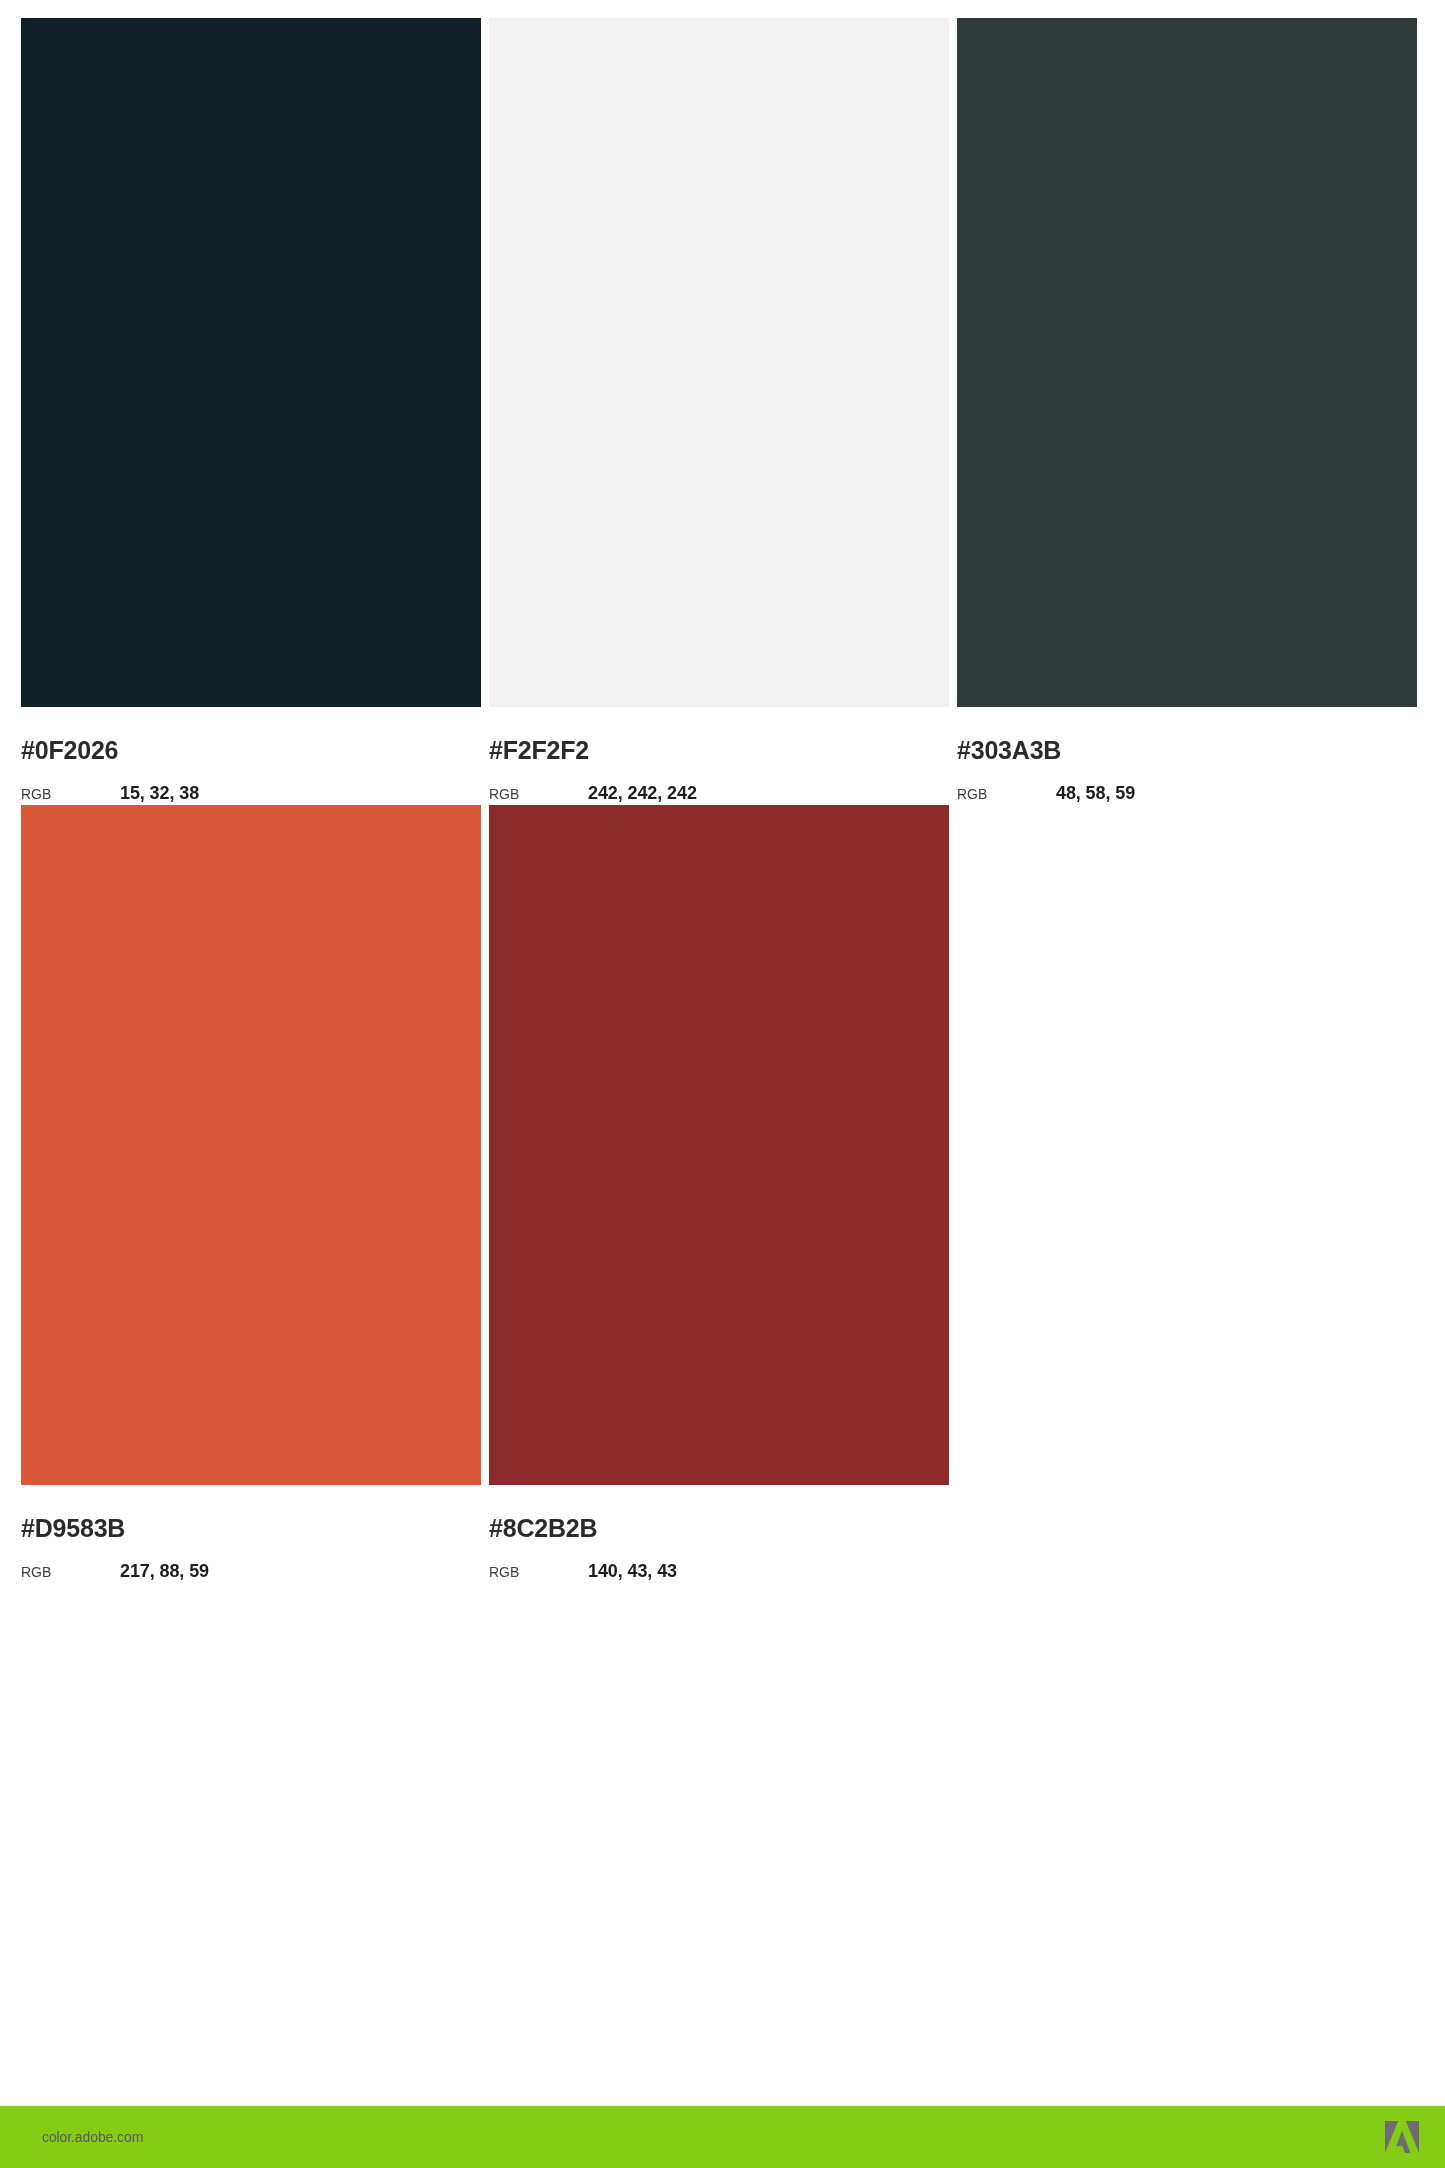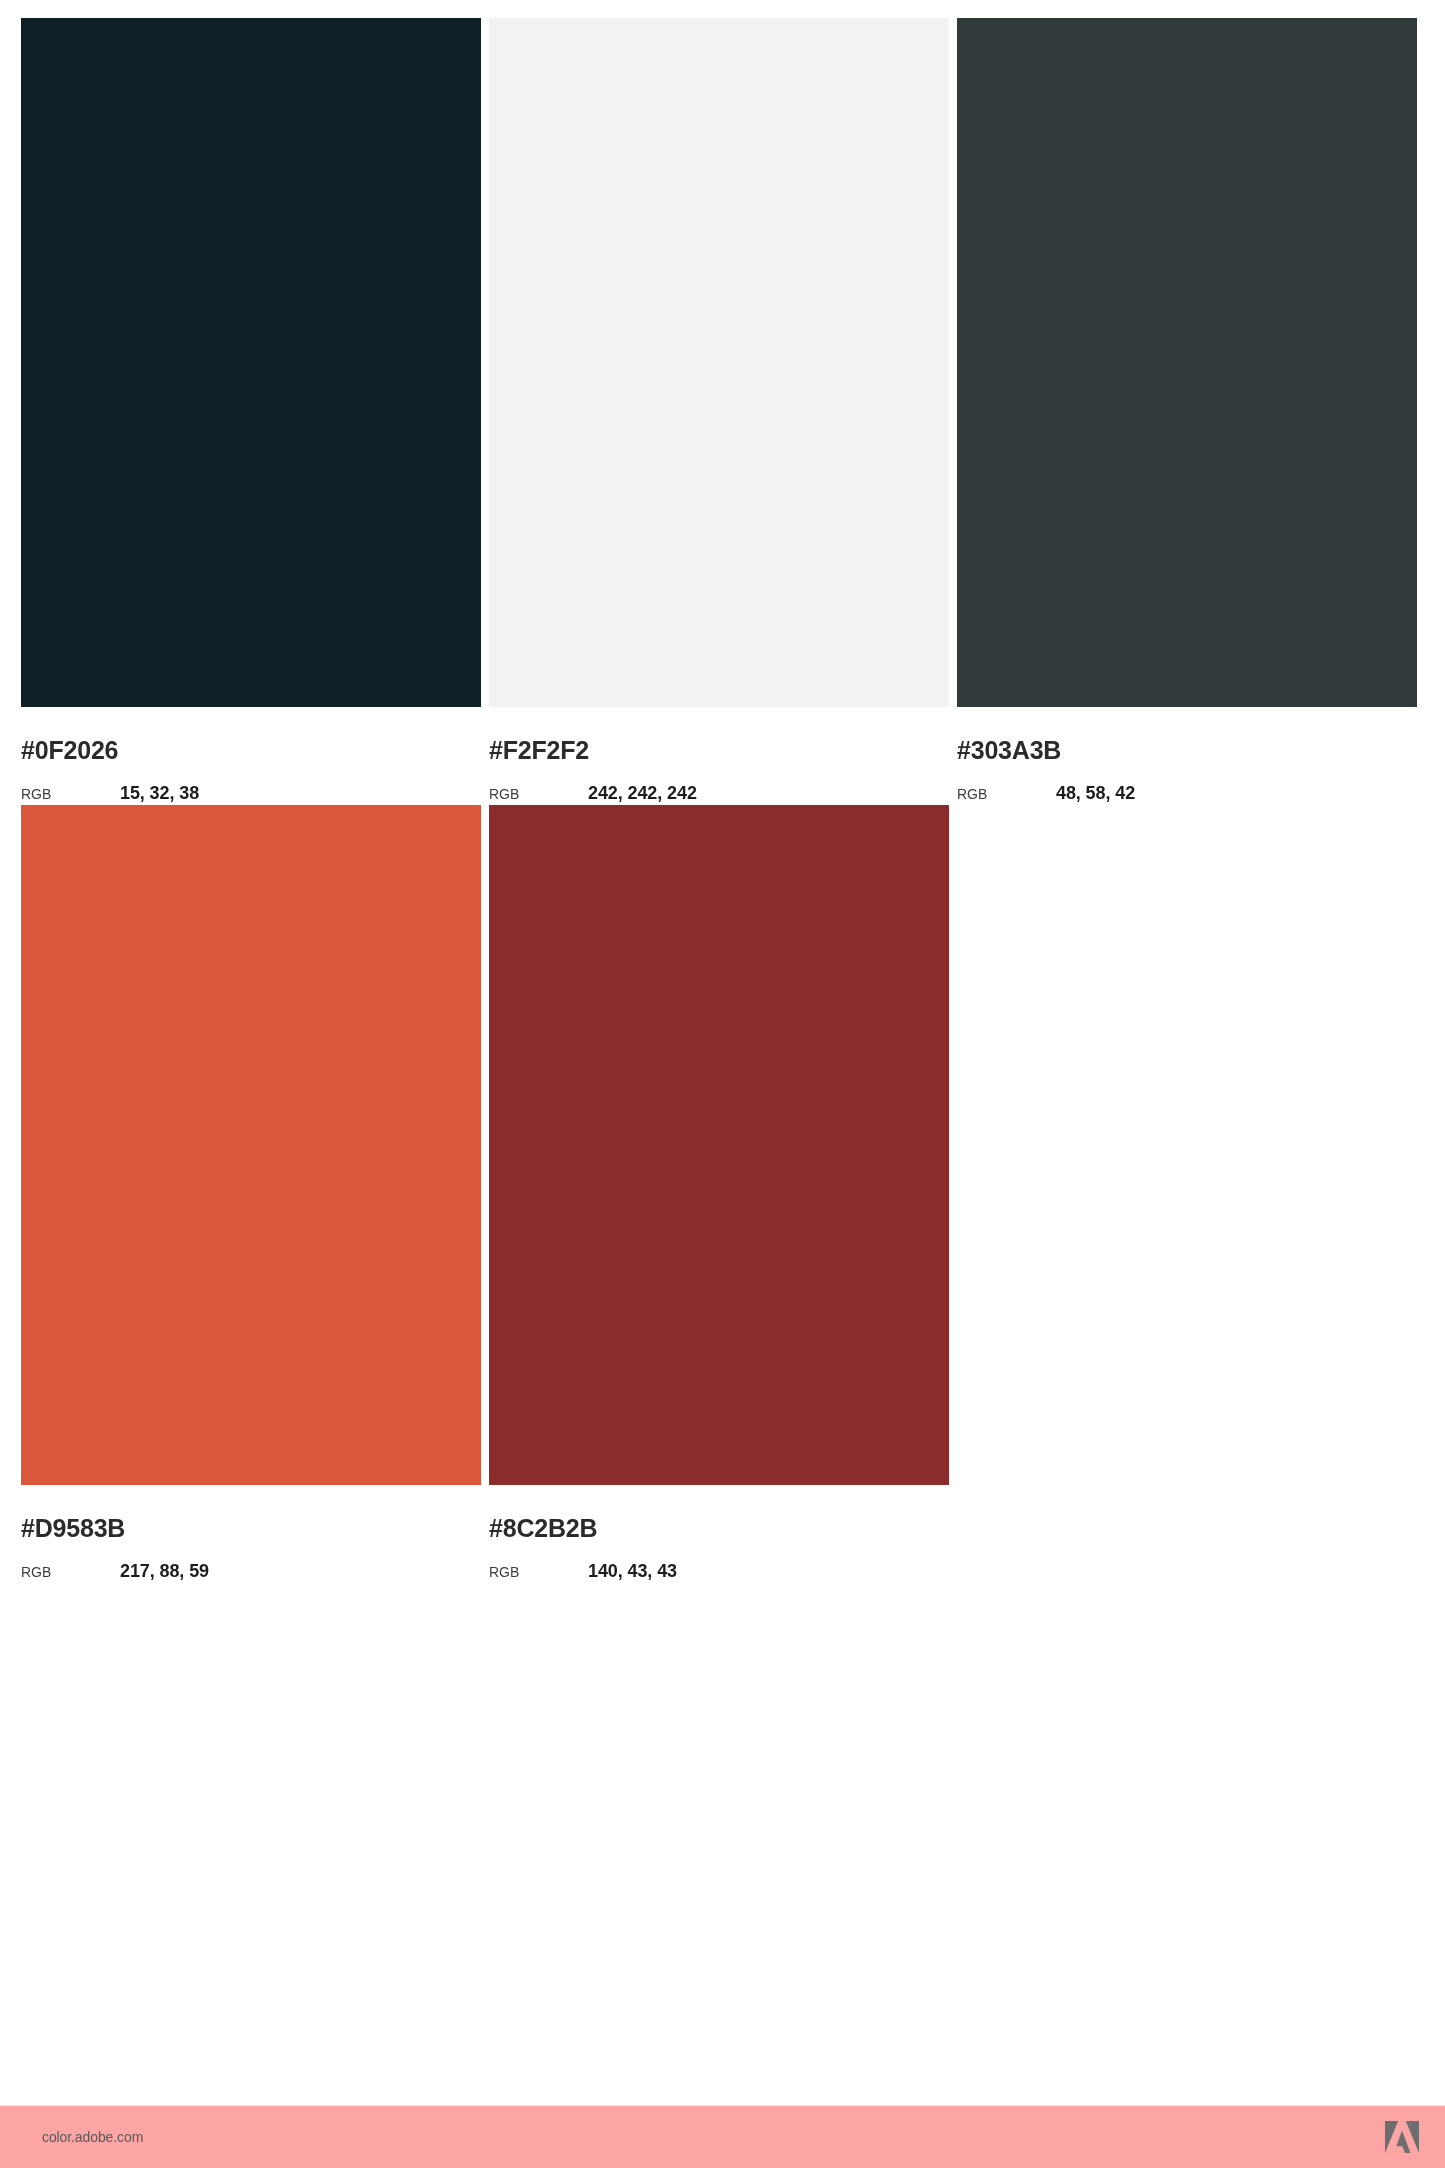--- a/index.html
+++ b/index.html
@@ -153,21 +153,21 @@
           <span class="rgb-label">RGB</span>
           <span class="rgb-value">242, 242, 242</span>
         </div>
       </div>
 
       <div class="swatch-cell">
         <div class="swatch-chip" style="background-color: rgb(48, 58, 59);"></div>
         <div class="swatch-hex">#303A3B</div>
         <div class="swatch-rgb-row">
           <span class="rgb-label">RGB</span>
-          <span class="rgb-value">48, 58, 42</span>
+          <span class="rgb-value">48, 58, 59</span>
         </div>
       </div>
 
     </div>
 
     <div class="spacer-between-rows"></div>
 
     <div class="swatch-row row-2">
 
       <div class="swatch-cell">
@@ -187,21 +187,21 @@
           <span class="rgb-value">140, 43, 43</span>
         </div>
       </div>
 
       <div class="swatch-cell"></div>
 
     </div>
 
   </div>
 
-  <div class="footer" style="background: #fca5a5;">
+  <div class="footer" style="background: #84cc16;">
     <div class="footer-url">color.adobe.com</div>
     <svg class="footer-logo" viewBox="0 0 36 34" xmlns="http://www.w3.org/2000/svg">
       <path d="M1 1 H14.2 L1 33 Z" fill="#6E6E6E"></path>
       <path d="M35 1 H21.8 L35 33 Z" fill="#6E6E6E"></path>
       <path d="M18 10.5 L26.4 33 H20.9 L18.4 26.3 H12.3 Z" fill="#6E6E6E"></path>
     </svg>
   </div>
 
 </div>
 

